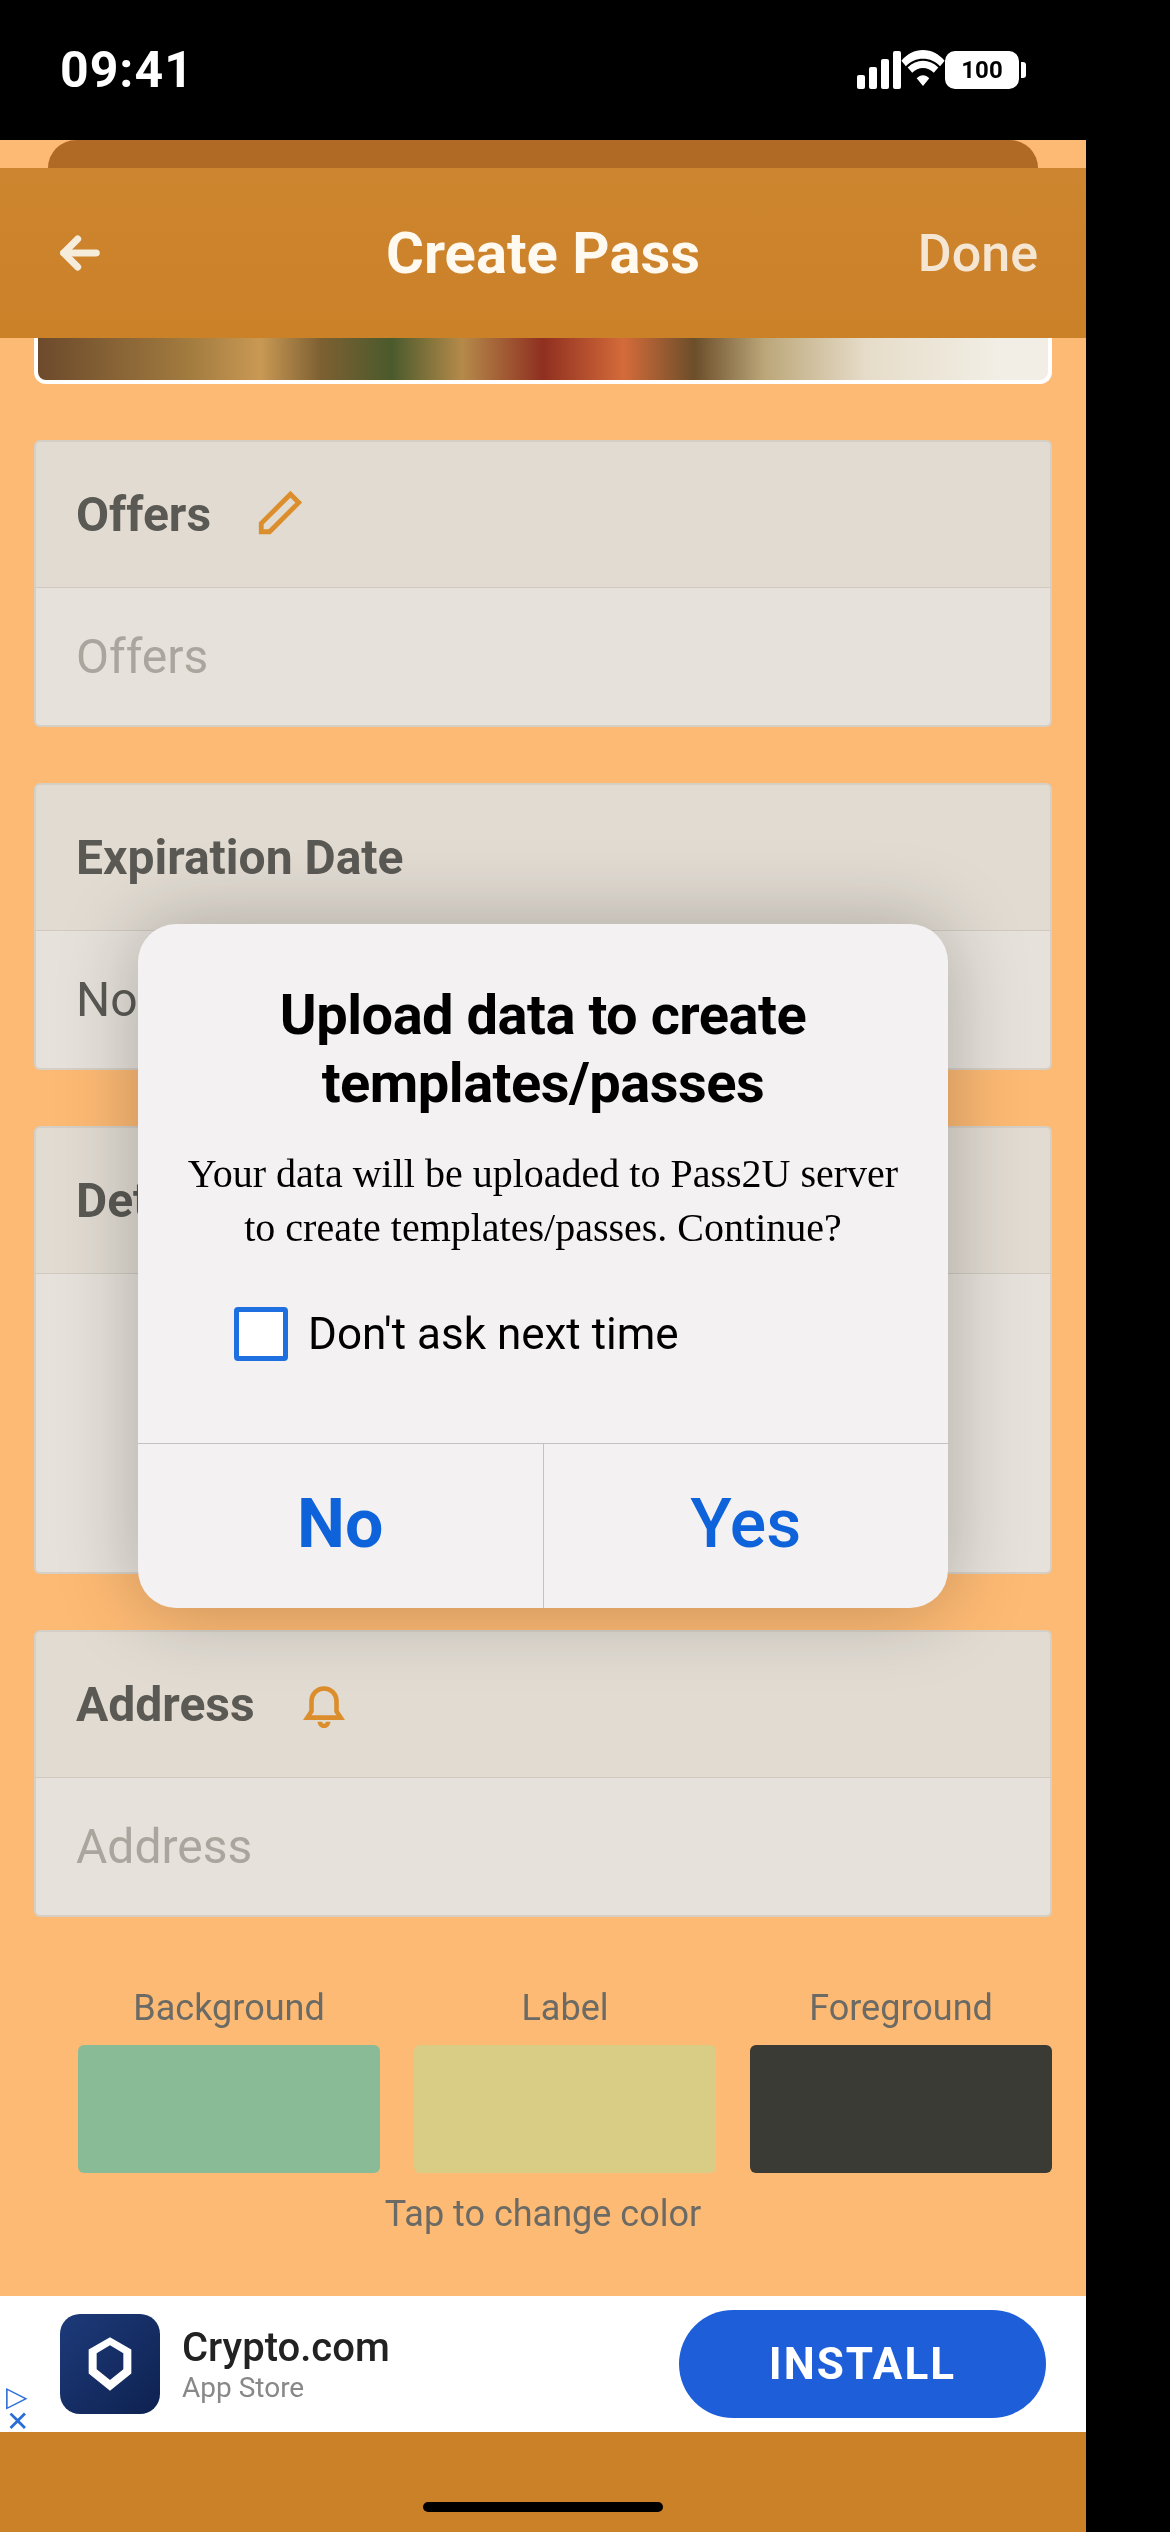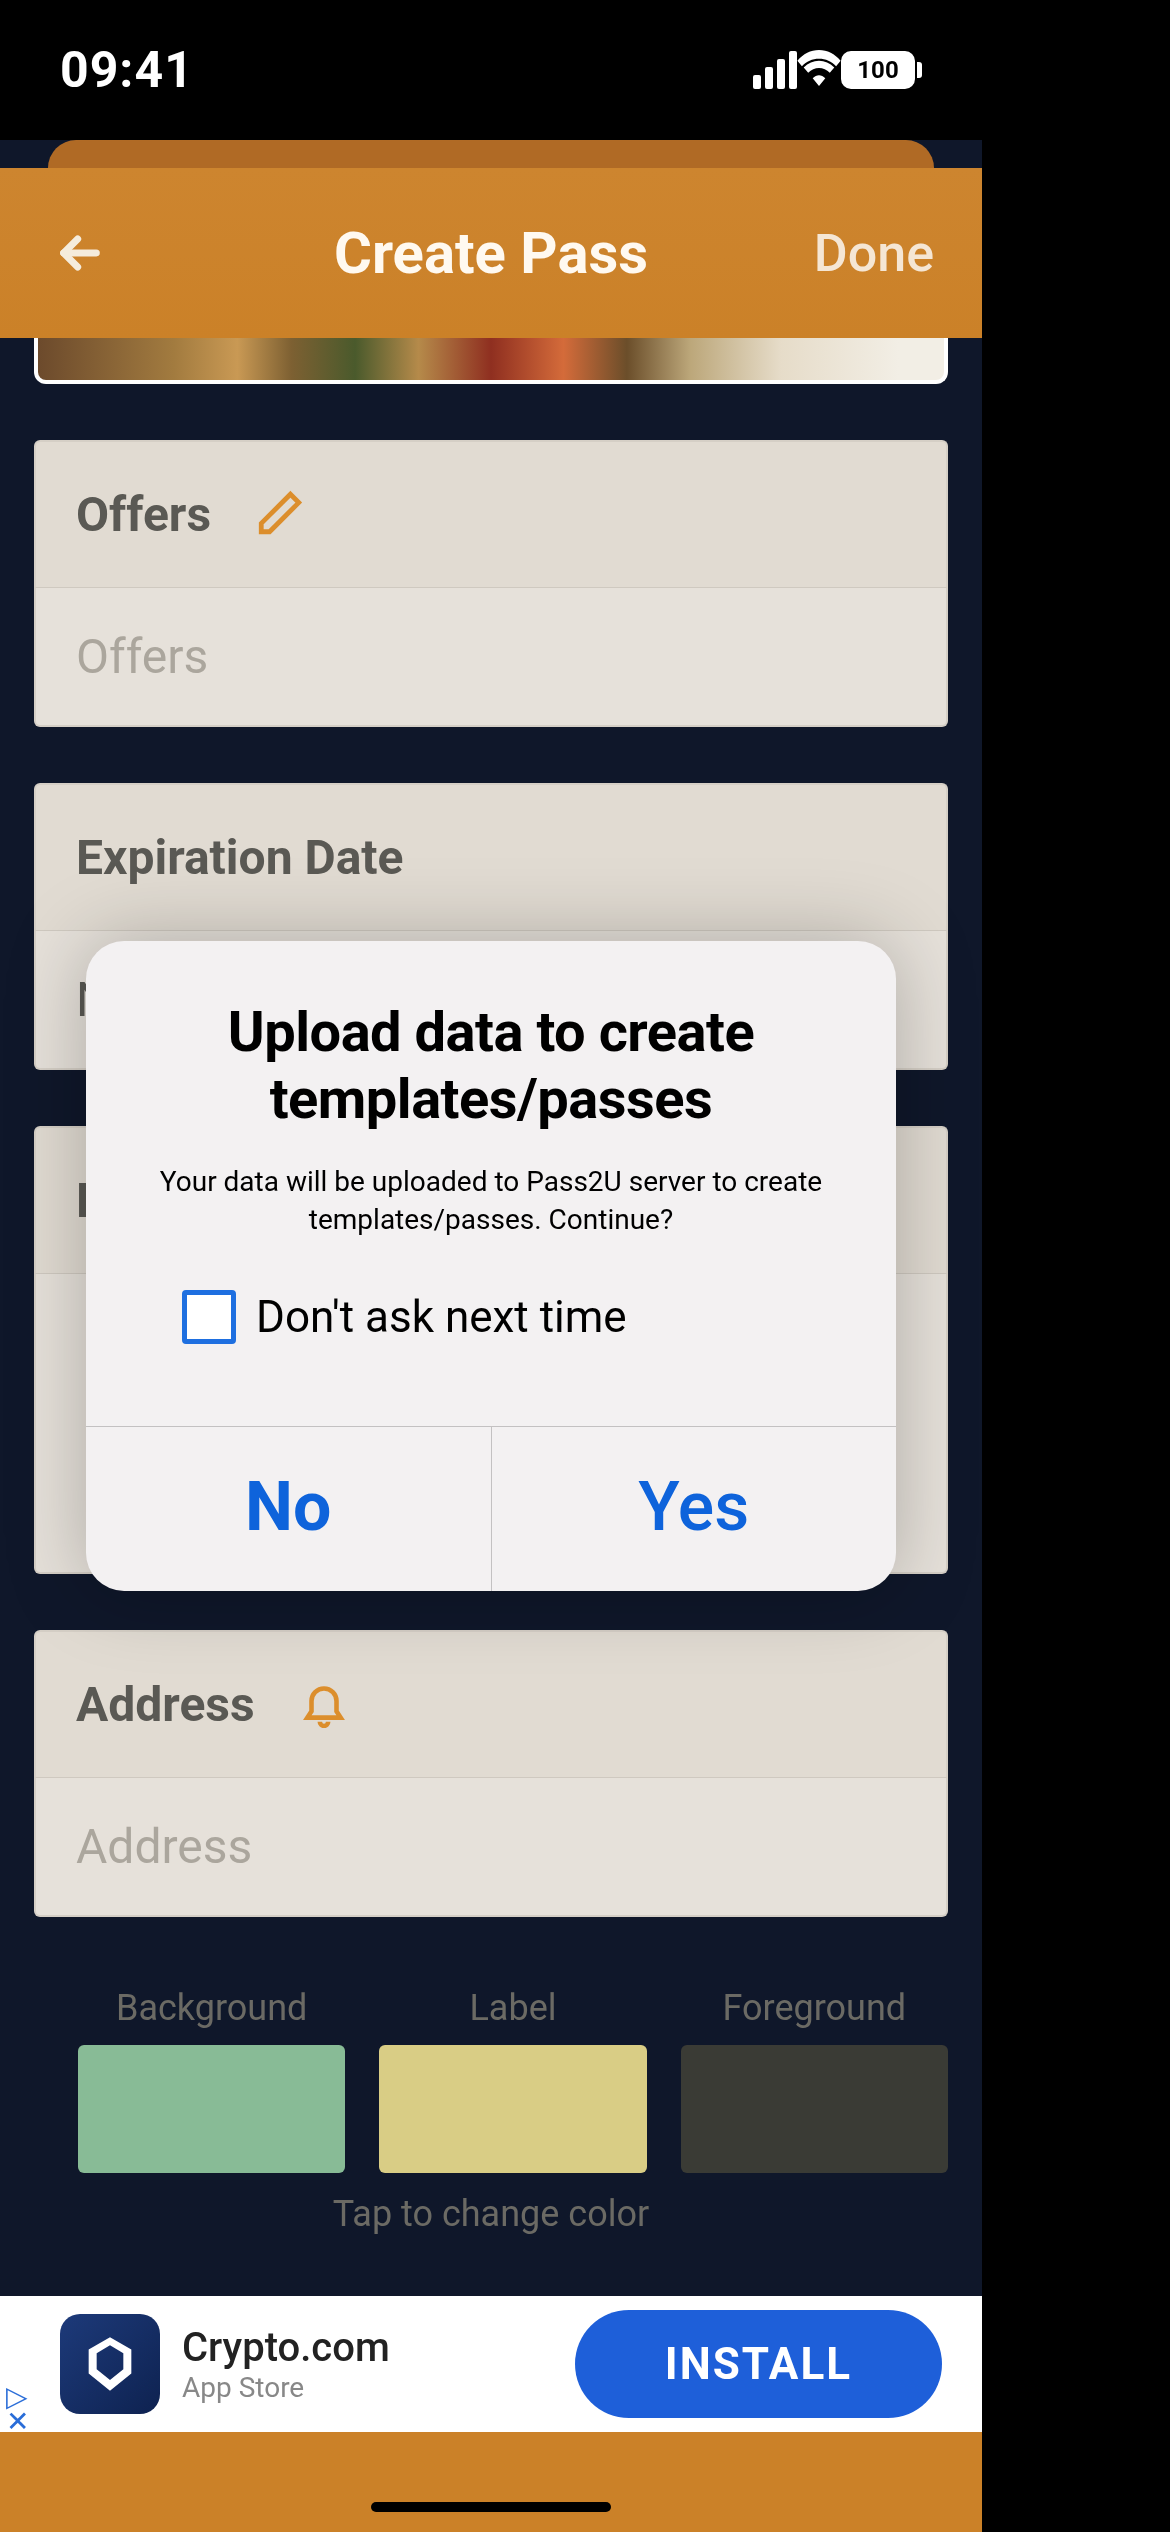--- a/index.html
+++ b/index.html
@@ -1,18 +1,18 @@
 <!DOCTYPE html>
 <html><head>
 <meta charset="utf-8">
 <style>
   * { margin: 0; padding: 0; box-sizing: border-box; }
   html, body { width: 1170px; height: 2532px; font-family: -apple-system, BlinkMacSystemFont, "Segoe UI", Roboto, sans-serif; background: #000; overflow: hidden; }
   
-  .screen { position: relative; width: 982px; height: 2532px; background: #0f172a; }
+  .screen { position: relative; width: 1086px; height: 2532px; background: #fdba74; }
   
   
   .status-bar { position: absolute; top: 0; left: 0; right: 0; height: 140px; background: #000; display: flex; align-items: center; justify-content: space-between; padding: 0 60px; color: #fff; z-index: 10; }
   .status-time { font-size: 50px; font-weight: 700; letter-spacing: 1px; }
   .status-right { display: flex; align-items: center; }
   .signal-bars { display: flex; align-items: flex-end; gap: 4px; }
   .signal-bars span { width: 8px; background: #fff; border-radius: 2px; }
   .signal-bars span:nth-child(1){height:14px;} .signal-bars span:nth-child(2){height:22px;} .signal-bars span:nth-child(3){height:30px;} .signal-bars span:nth-child(4){height:38px;}
   .wifi-icon svg { width: 44px; height: 36px; }
   .battery { display:flex; align-items:center; }
@@ -69,21 +69,21 @@
   
   
   .bottom-bar { position:absolute; bottom:0; left:0; right:0; height:100px; background:#cb8128;}
   .home-indicator { position:absolute; bottom: 20px; left:50%; transform:translateX(-50%); width: 240px; height:10px; background:#000; border-radius:10px;}
   
   
   .alert-backdrop { position:absolute; inset:0; z-index: 30; display:flex; align-items:center; justify-content:center;}
   .alert { width: 810px; background:#f3f1f2; border-radius: 38px; overflow:hidden; box-shadow: 0 0 80px rgba(0,0,0,0.25);}
   .alert-body { padding: 58px 48px 40px 48px; text-align:center;}
   .alert-title { font-size: 56px; font-weight:700; color:#000; line-height:1.2; letter-spacing:-0.5px;}
-  .alert-msg { margin-top: 30px; font-size: 28px; color:#000; line-height:1.35;}
+  .alert-msg { margin-top: 30px; font-size: 40px; color:#000; line-height:1.35;font-family:Liberation Serif, serif;}
   .alert-check-row { display:flex; align-items:center; gap: 20px; padding: 0 0 0 48px; margin: 52px 0 42px 0;}
   .alert-check { width: 54px; height:54px; border: 5px solid #1e6fe0; border-radius:4px; background:#fff;}
   .alert-check-label { font-size: 44px; color:#000;}
   .alert-buttons { display:flex; border-top: 1.5px solid #c3c1c2; }
   .alert-buttons .btn { flex:1; text-align:center; padding: 40px 0 44px 0; font-size: 68px; color:#0e63db; }
   .alert-buttons .btn.no { font-weight:700; border-right: 1.5px solid #c3c1c2;}
   .alert-buttons .btn.yes { font-weight:500; }
 </style>
 </head>
 <body>

